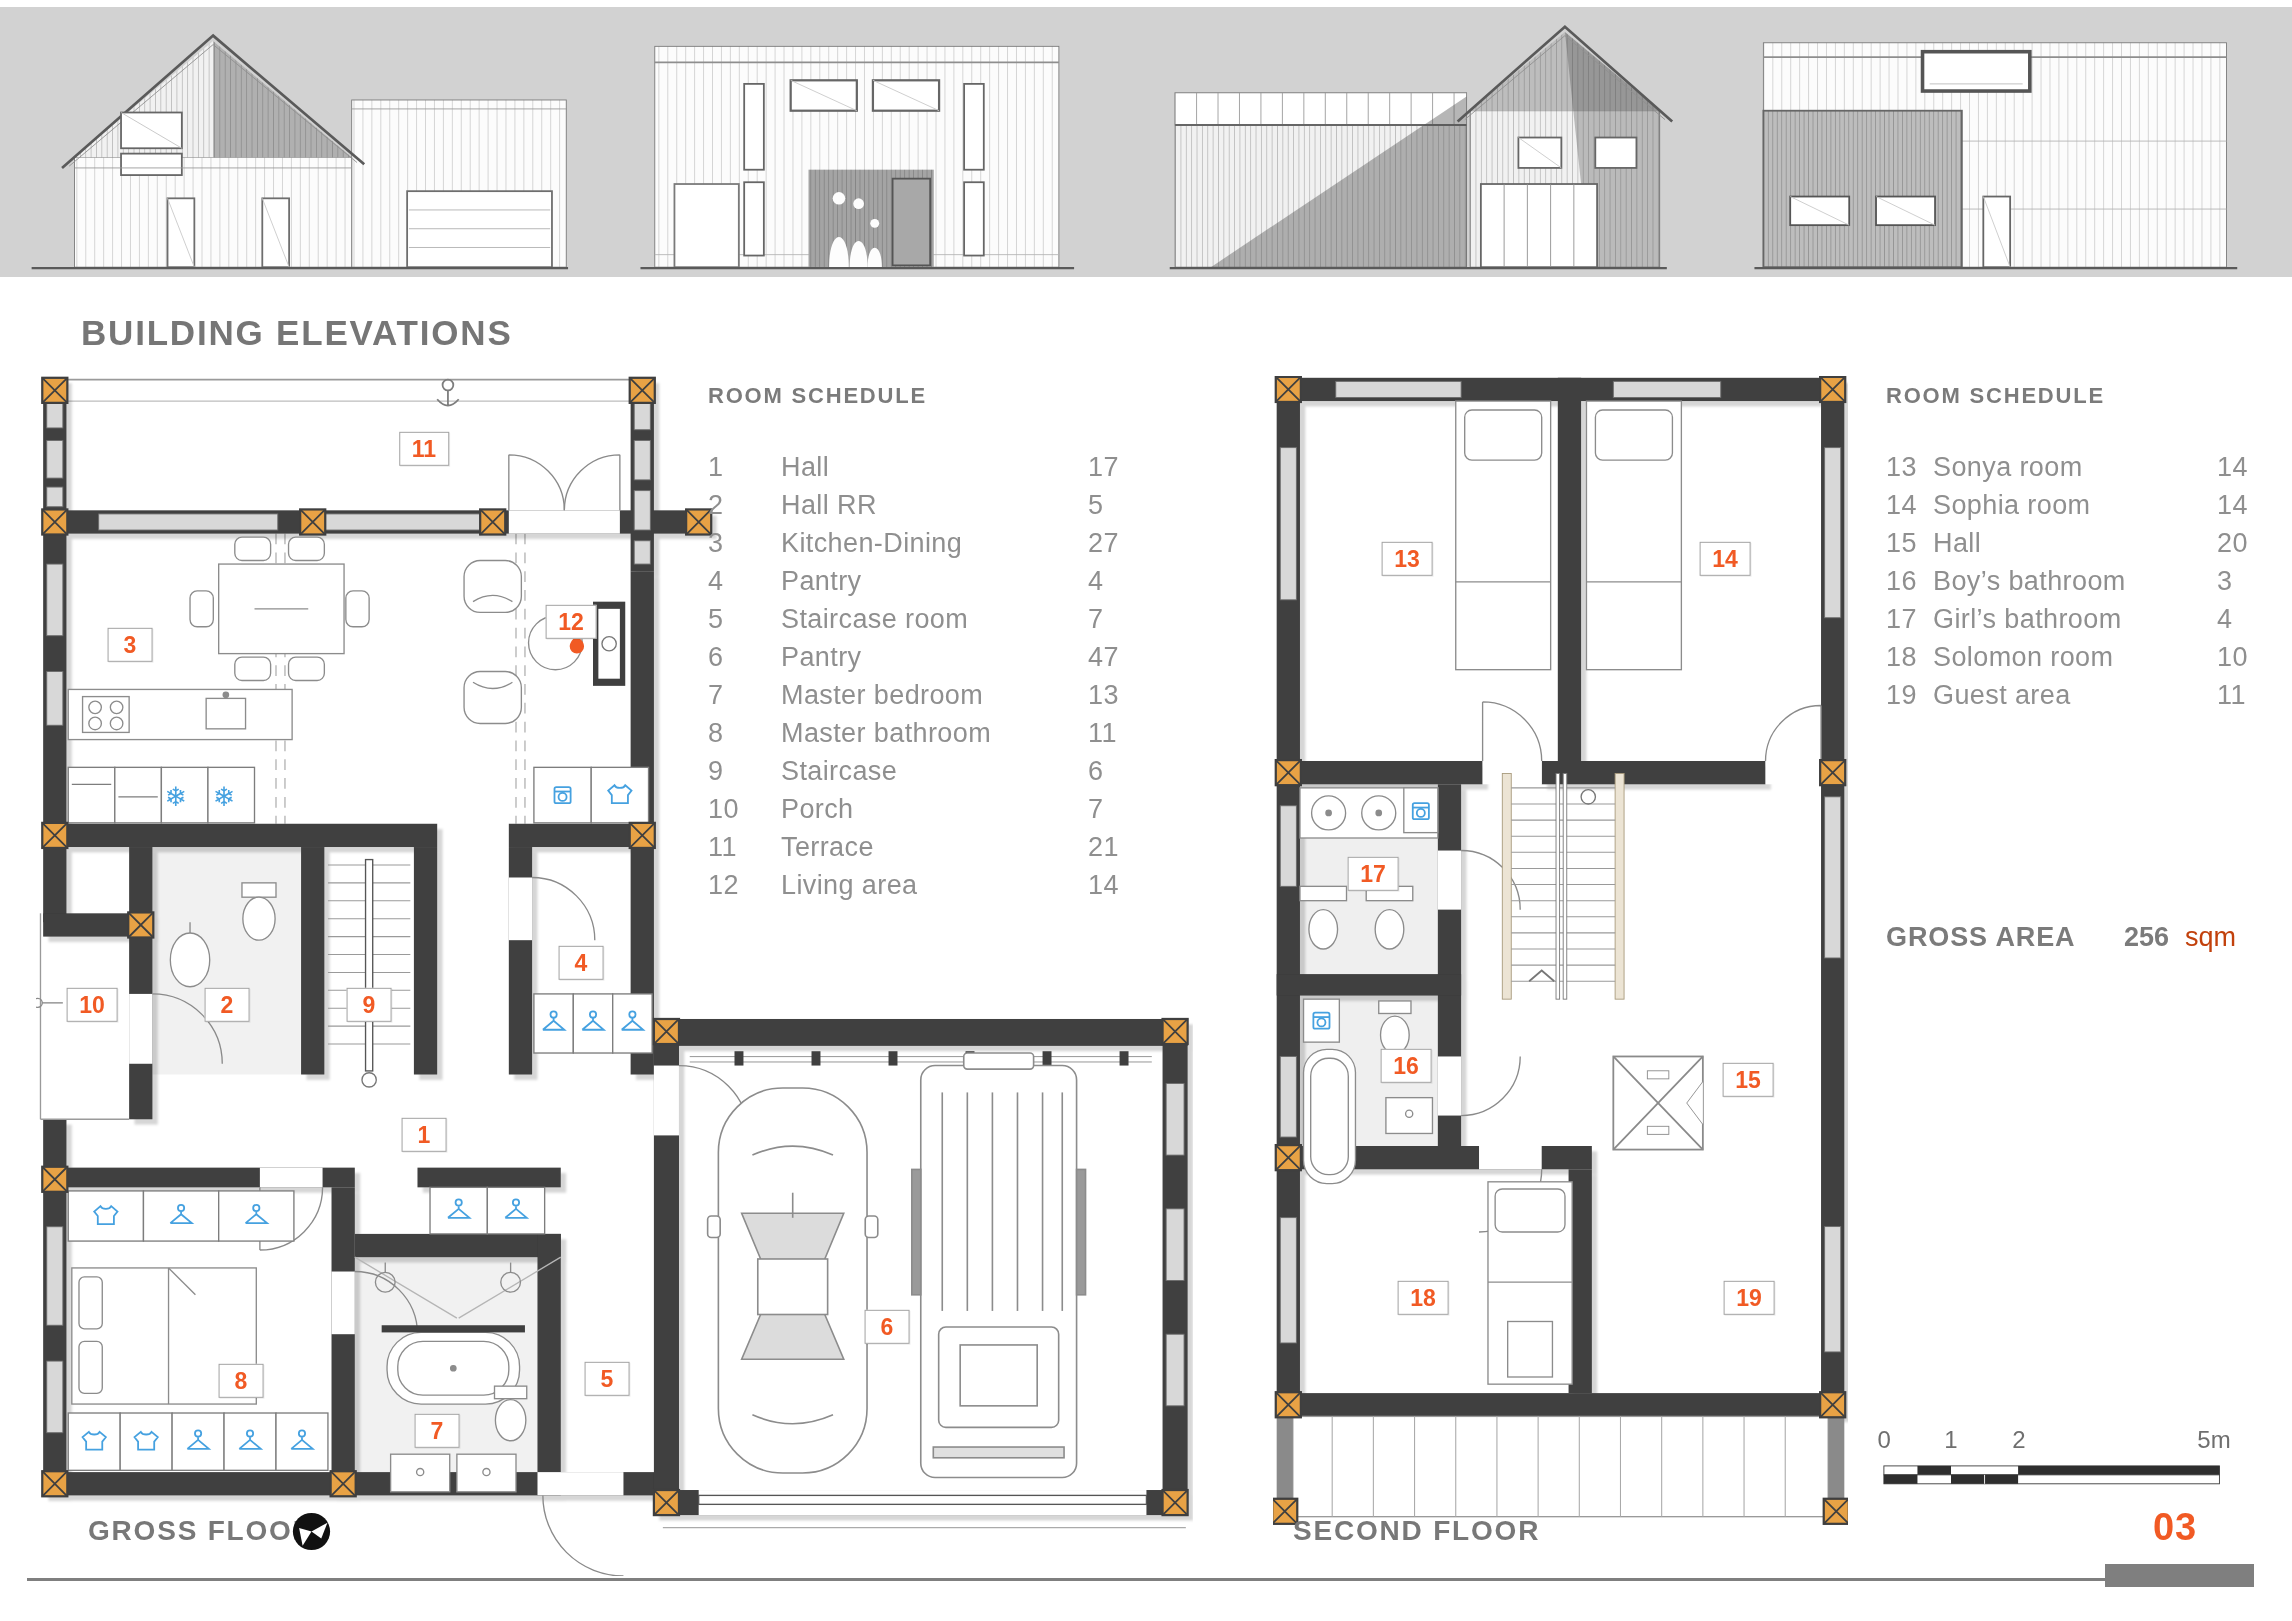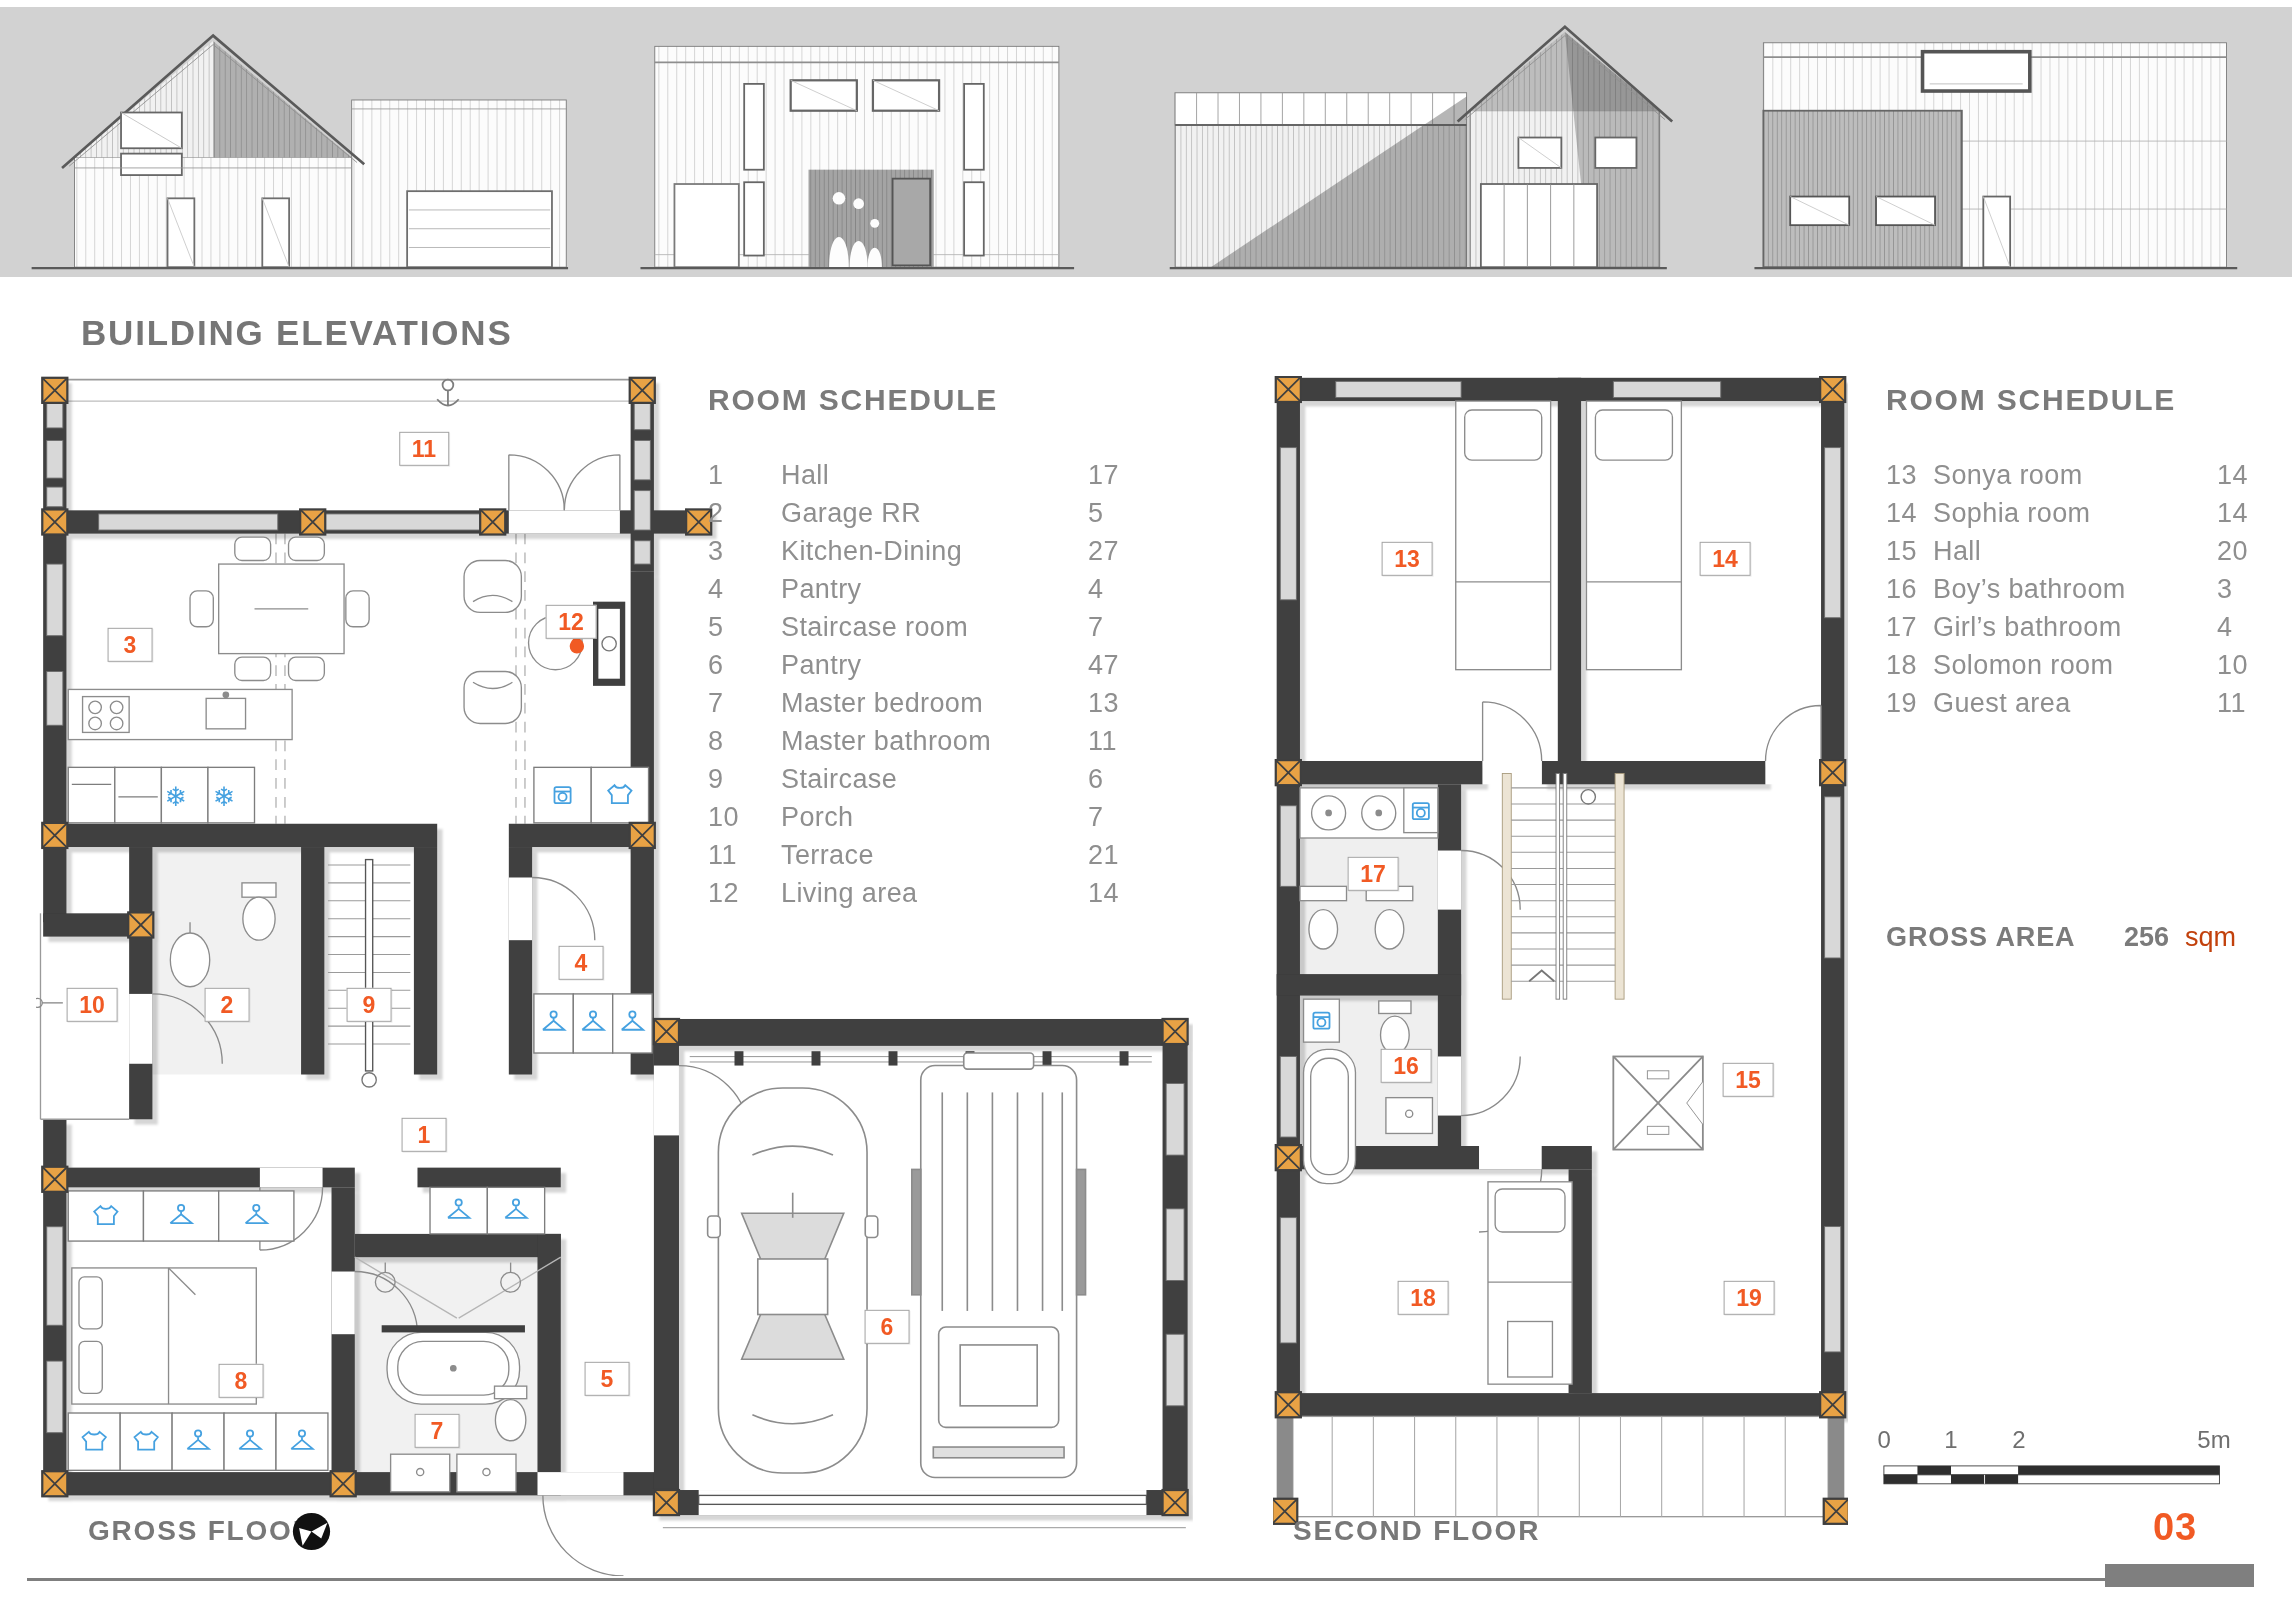--- a/index.html
+++ b/index.html
@@ -11,21 +11,21 @@
   
   .caption{position:absolute;font-weight:700;color:#767676;letter-spacing:1.8px;font-size:35px;}
   #cap-elev{left:81px;top:313px;}
   .floor-cap{position:absolute;font-weight:700;color:#787878;letter-spacing:1.8px;font-size:28px;}
   #cap-ff{left:88px;top:1515px;}
   #cap-sf{left:1293px;top:1515px;}
   
   .sched{position:absolute;top:383px;}
   .sched-ff{left:708px;width:435px;}
   .sched-sf{left:1886px;width:389px;}
-  .sched-title{font-size:30px;font-weight:700;color:#7b7b7b;letter-spacing:1.8px;}
+  .sched-title{font-size:22px;font-weight:700;color:#7b7b7b;letter-spacing:1.8px;}
   .sched-list{margin-top:39px;}
   .sched-row{display:flex;height:38px;align-items:center;font-size:27px;color:#8f8f8f;letter-spacing:0.4px;}
   .sched-ff .c-num{width:73px;}
   .sched-ff .c-name{width:307px;}
   .sched-sf .c-num{width:47px;}
   .sched-sf .c-name{width:284px;}
   .c-area{flex:1;}
   
   .gross{position:absolute;left:1886px;top:922px;width:394px;display:flex;align-items:baseline;font-size:27px;}
   .gross .g-label{font-weight:700;color:#7b7b7b;letter-spacing:0.9px;width:238px;}
@@ -679,21 +679,21 @@
 <div class="sched sched-ff">
   <div class="sched-title">ROOM SCHEDULE</div>
   <div class="sched-list">
       <div class="sched-row">
       <span class="c-num">1</span>
       <span class="c-name">Hall</span>
       <span class="c-area">17</span>
     </div>
       <div class="sched-row">
       <span class="c-num">2</span>
-      <span class="c-name">Garage RR</span>
+      <span class="c-name">Hall RR</span>
       <span class="c-area">5</span>
     </div>
       <div class="sched-row">
       <span class="c-num">3</span>
       <span class="c-name">Kitchen-Dining</span>
       <span class="c-area">27</span>
     </div>
       <div class="sched-row">
       <span class="c-num">4</span>
       <span class="c-name">Pantry</span>

